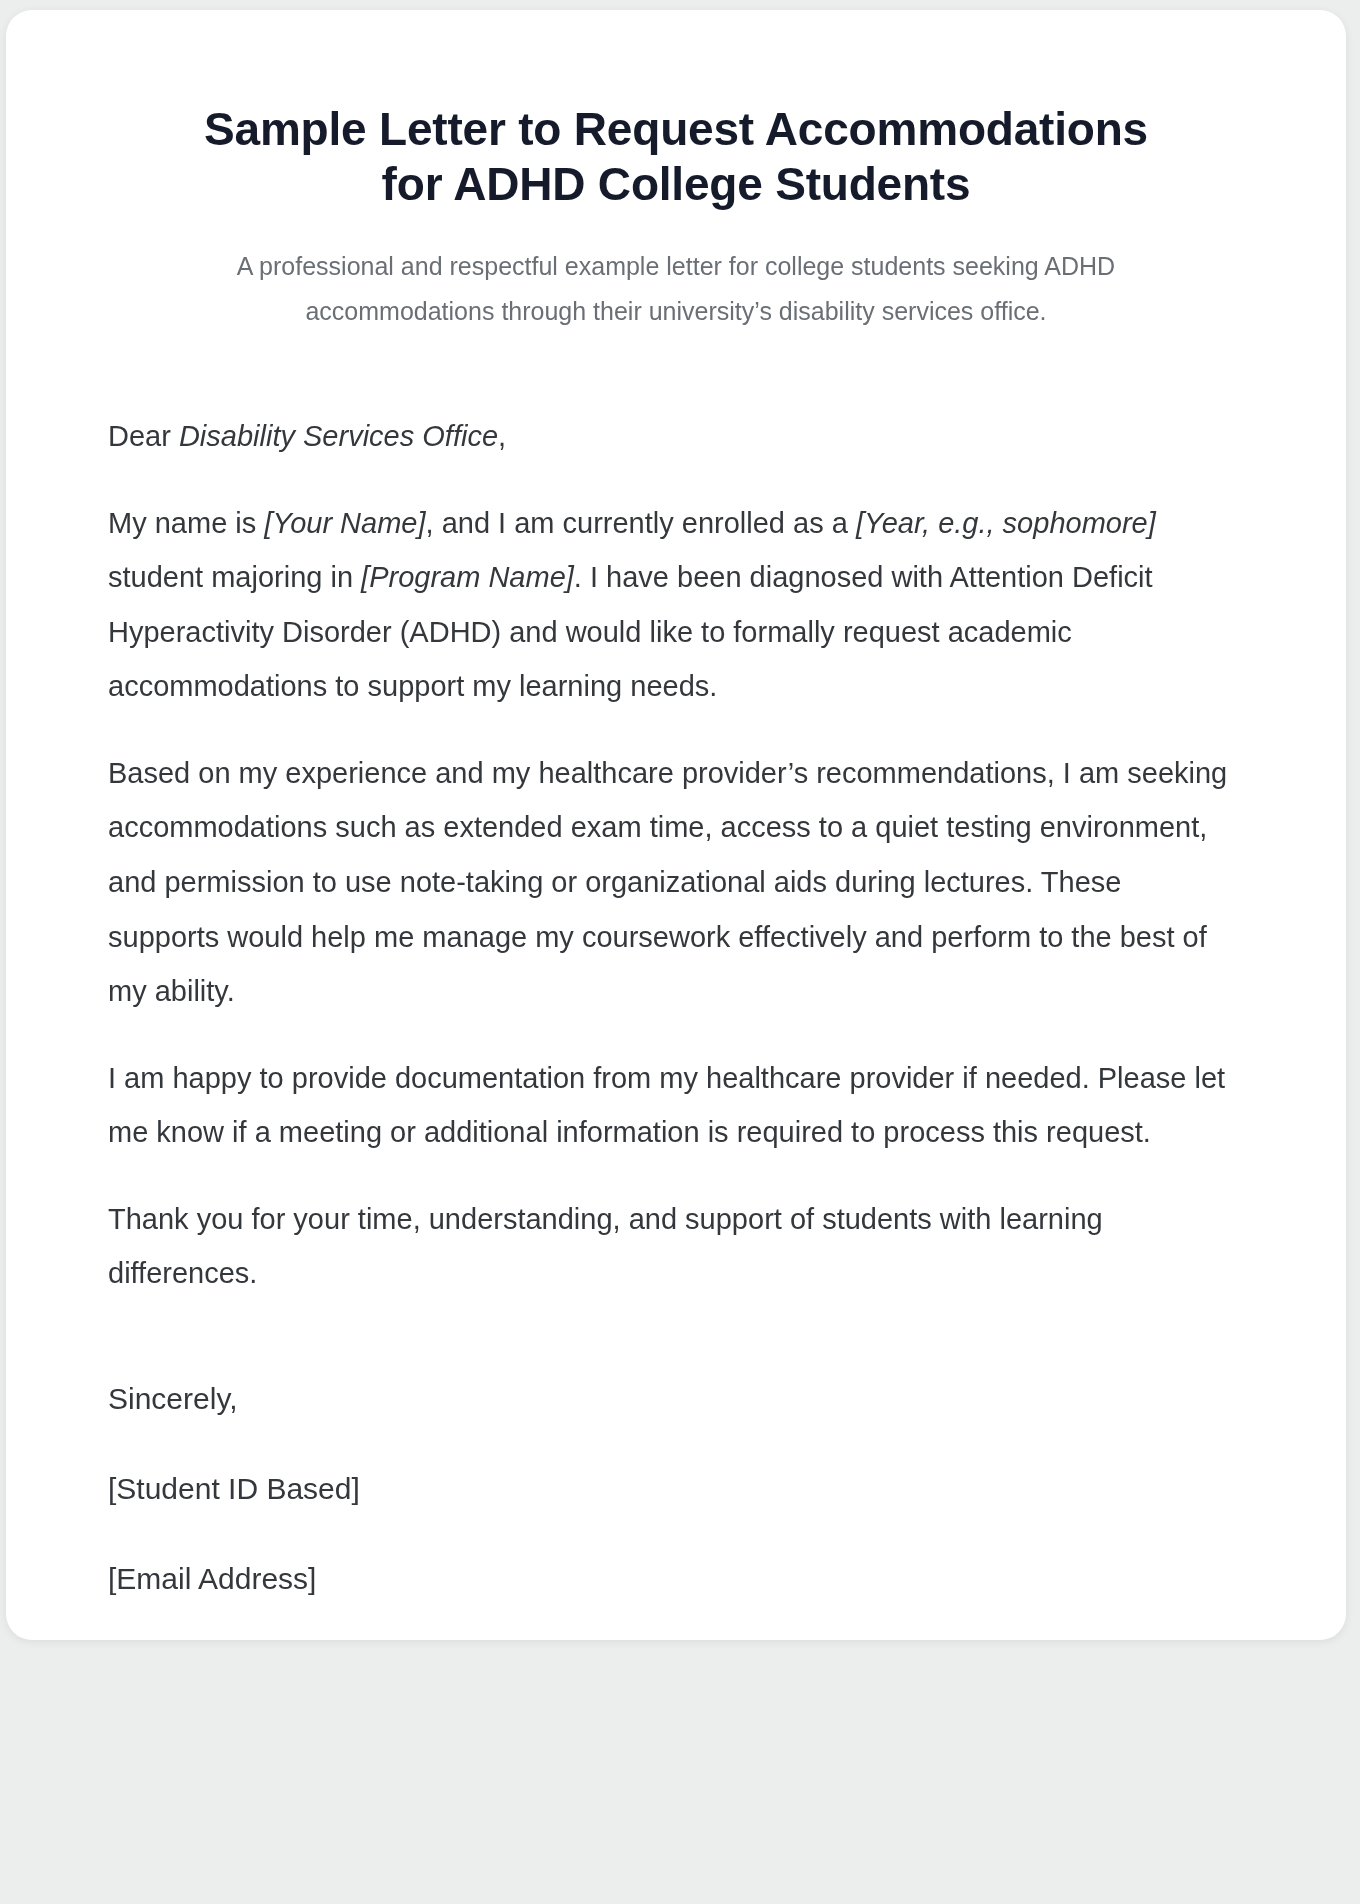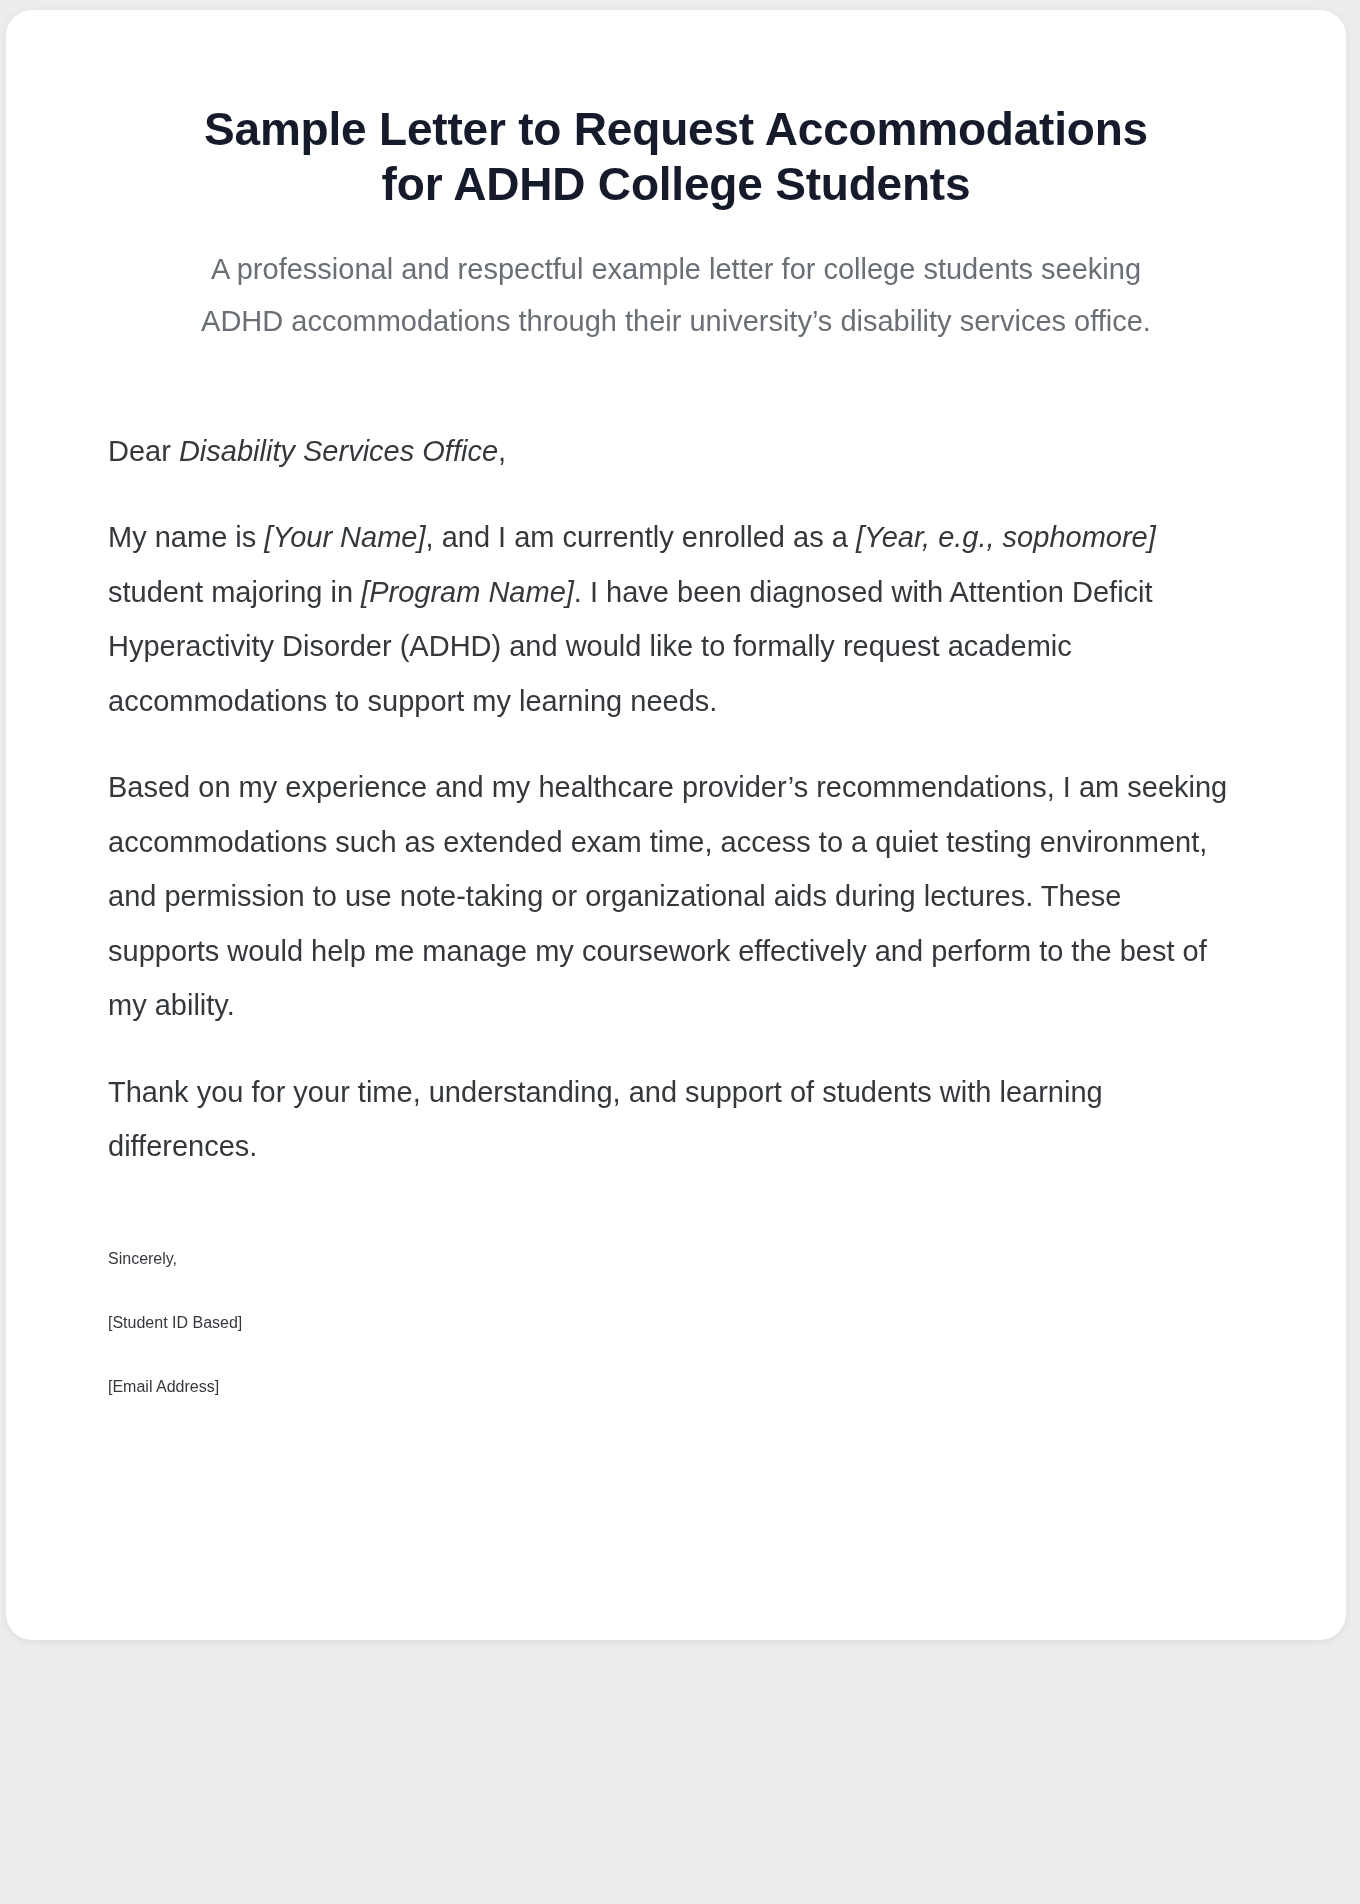--- a/index.html
+++ b/index.html
@@ -36,21 +36,21 @@
     line-height: 1.2;
     font-weight: bold;
     color: #161b2b;
     text-align: center;
     margin: 0 auto;
     max-width: 1000px;
     letter-spacing: -0.2px;
   }
 
   .doc-subtitle {
-    font-size: 29px;
+    font-size: 25px;
     line-height: 1.78;
     color: #6a6f76;
     text-align: center;
     margin: 32px auto 0 auto;
     max-width: 1010px;
   }
 
   .letter {
     margin-top: 76px;
     padding-left: 0px;
@@ -62,21 +62,21 @@
     line-height: 1.88;
     color: #34383d;
     margin: 0 0 32px 0;
   }
 
   .sig-block {
     margin-top: 70px;
   }
 
   .sig-block p {
-    font-size: 16px;
+    font-size: 30px;
     line-height: 1.88;
     color: #34383d;
     margin: 0 0 34px 0;
   }
 
   .sig-name {
     font-weight: bold;
     color: #23272c;
   }
 
@@ -95,20 +95,21 @@
     <p class="doc-subtitle">A professional and respectful example letter for college students seeking ADHD accommodations through their university’s disability services office.</p>
 
     <div class="letter">
 
       <p><span>Dear </span><em class="ph">Disability Services Office</em><span>,</span></p>
 
       <p><span>My name is </span><em class="ph">[Your Name]</em><span>, and I am currently enrolled as a </span><em class="ph">[Year, e.g., sophomore]</em><span> student majoring in </span><em class="ph">[Program Name]</em><span>. I have been diagnosed with Attention Deficit Hyperactivity Disorder (ADHD) and would like to formally request academic accommodations to support my learning needs.</span></p>
 
       <p><span>Based on my experience and my healthcare provider’s recommendations, I am seeking accommodations such as extended exam time, access to a quiet testing environment, and permission to use note-taking or organizational aids during lectures. These supports would help me manage my coursework effectively and perform to the best of my ability.</span></p>
 
+      <p><span>I am happy to provide documentation from my healthcare provider if needed. Please let me know if a meeting or additional information is required to process this request.</span></p>
 
       <p><span>Thank you for your time, understanding, and support of students with learning differences.</span></p>
 
       <div class="sig-block">
         <p>Sincerely,</p>
         <p>[Student ID Based]</p>
         <p>[Email Address]</p>
       </div>
 
     </div>

